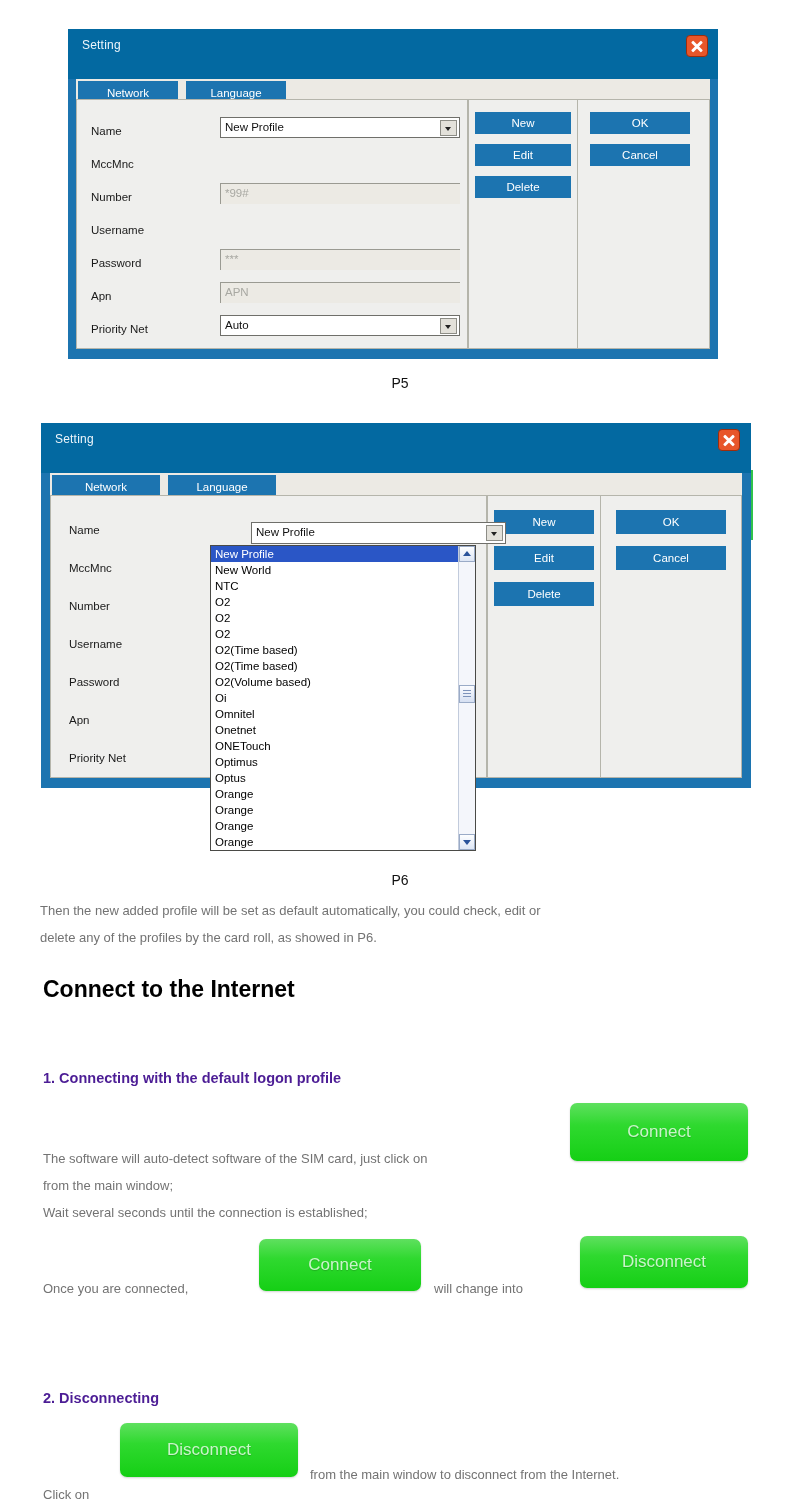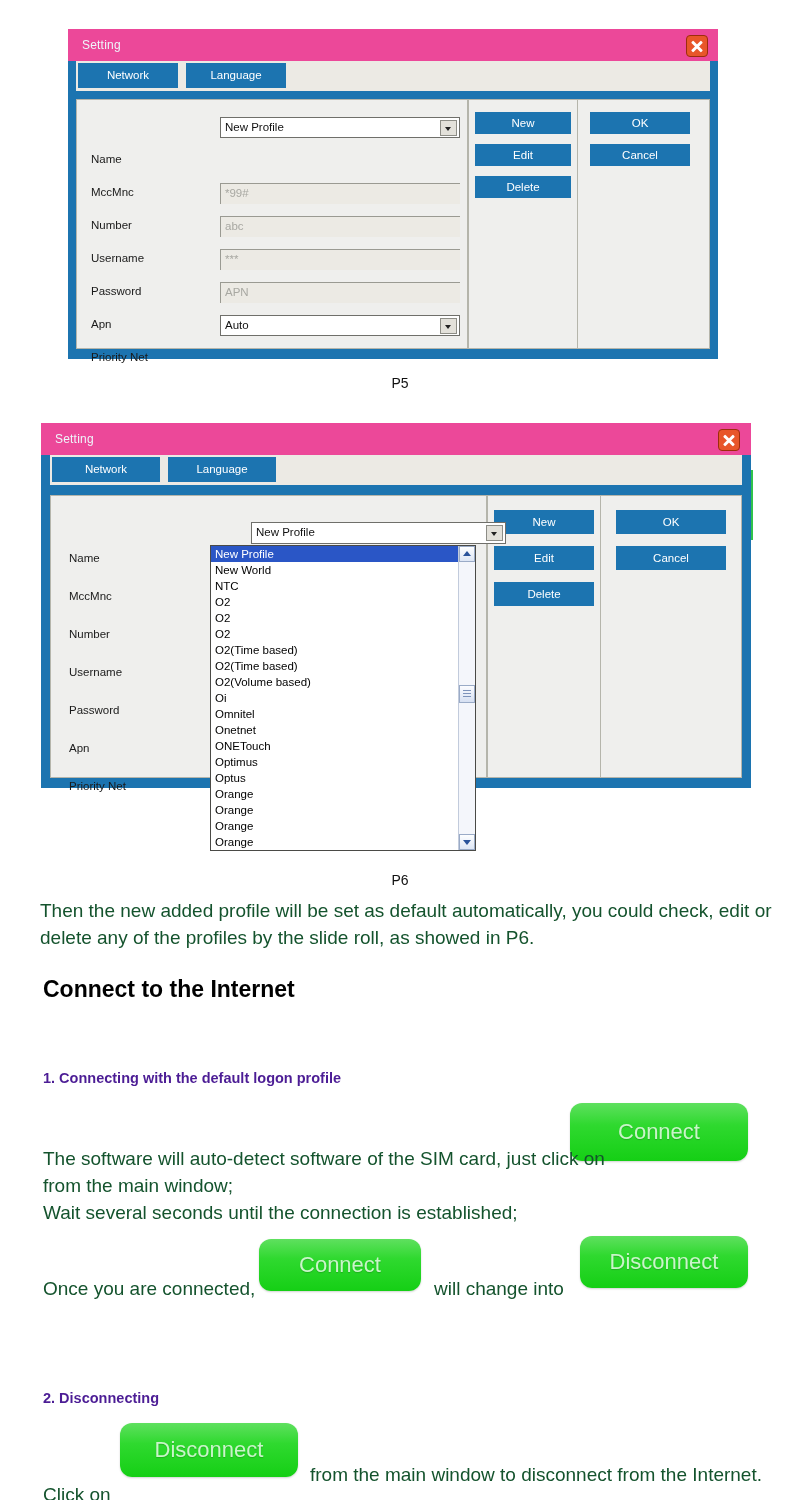--- a/index.html
+++ b/index.html
@@ -17,22 +17,22 @@
   }
 
   
   .dialog {
     position: absolute;
     background: #1c74b0;
     box-sizing: border-box;
   }
   .dlg-titlebar {
     position: relative;
-    height: 32px;
-    background: #ec4899;
+    height: 50px;
+    background: #0369a1;
     padding-left: 16px;
   }
   .dlg-title {
     position: absolute;
     left: 14px;
     top: 9px;
     font-size: 12px;
     color: #eef6fb;
     letter-spacing: .2px;
   }
@@ -82,21 +82,20 @@
     border: 1px solid #b5b5ab;
     box-sizing: border-box;
   }
 
   
   .frow-label {
     position: absolute;
     font-size: 11.5px;
     color: #1a1a1a;
     white-space: nowrap;
-    margin-top: 28px;
   }
   .field {
     position: absolute;
     box-sizing: border-box;
     background: #eceae4;
     border: none;
     border-top: 1px solid #9a9a92;
     border-left: 1px solid #9a9a92;
     font-size: 11.5px;
     color: #a8a8a2;
@@ -221,47 +220,47 @@
   
   .caption {
     position: absolute;
     width: 100%;
     text-align: center;
     font-size: 14px;
     color: #111111;
   }
   .para {
     position: absolute;
-    font-size: 19px;
+    font-size: 13px;
     line-height: 27px;
-    color: #14532d;
+    color: #737373;
   }
   .h1 {
     position: absolute;
     font-size: 23px;
     font-weight: bold;
     color: #000000;
   }
   .h2 {
     position: absolute;
     font-size: 14.5px;
     font-weight: bold;
     color: #4c1d95;
   }
 
   
   .green-btn {
     position: absolute;
-    border-radius: 12px;
+    border-radius: 7px;
     background: linear-gradient(#5fe05f 0%, #2fd92f 38%, #15cf15 100%);
     box-shadow: 0 1px 2px rgba(0,0,0,.18);
     display: flex;
     align-items: center;
     justify-content: center;
-    font-size: 22px;
+    font-size: 17px;
     color: #c9f5c9;
     text-shadow: 0 1px 1px rgba(0,0,0,.18);
     box-sizing: border-box;
     text-align: center;
   }
 
   .green-sliver {
     position: absolute;
     background: #2fc24a;
   }
@@ -294,23 +293,20 @@
     <span class="frow-label" style="left:14px; top:190px;">Apn</span>
     <span class="frow-label" style="left:14px; top:223px;">Priority Net</span>
 
     <div class="field combo" style="left:143px; top:17px; width:240px; height:21px;">
       <span>New Profile</span>
       <span class="combo-arrow"></span>
     </div>
 
     <div class="field" style="left:143px; top:83px; width:240px; height:21px;">
       <span>*99#</span>
-    </div>
-    <div class="field" style="left:143px; top:116px; width:240px; height:21px;">
-      <span>abc</span>
     </div>
     <div class="field" style="left:143px; top:149px; width:240px; height:21px;">
       <span>***</span>
     </div>
     <div class="field" style="left:143px; top:182px; width:240px; height:21px;">
       <span>APN</span>
     </div>
 
     <div class="field combo" style="left:143px; top:215px; width:240px; height:21px;">
       <span>Auto</span>
@@ -422,21 +418,21 @@
   <div class="dd-scroll">
     <div class="dd-arrow up"></div>
     <div class="dd-thumb" style="top:139px;"></div>
     <div class="dd-arrow down"></div>
   </div>
 </div>
 
 <div class="caption" style="top:872px; left:0;">P6</div>
 
 <div class="para" style="left:40px; top:897px;">Then the new added profile will be set as default automatically, you could check, edit or</div>
-<div class="para" style="left:40px; top:924px;">delete any of the profiles by the slide roll, as showed in P6.</div>
+<div class="para" style="left:40px; top:924px;">delete any of the profiles by the card roll, as showed in P6.</div>
 
 <div class="h1" style="left:43px; top:976px;">Connect to the Internet</div>
 
 <div class="h2" style="left:43px; top:1070px;">1. Connecting with the default logon profile</div>
 
 <div class="green-btn" style="left:570px; top:1103px; width:178px; height:58px;">
   <span>Connect</span>
 </div>
 
 <div class="para" style="left:43px; top:1145px;">The software will auto-detect software of the SIM card, just click on</div>

